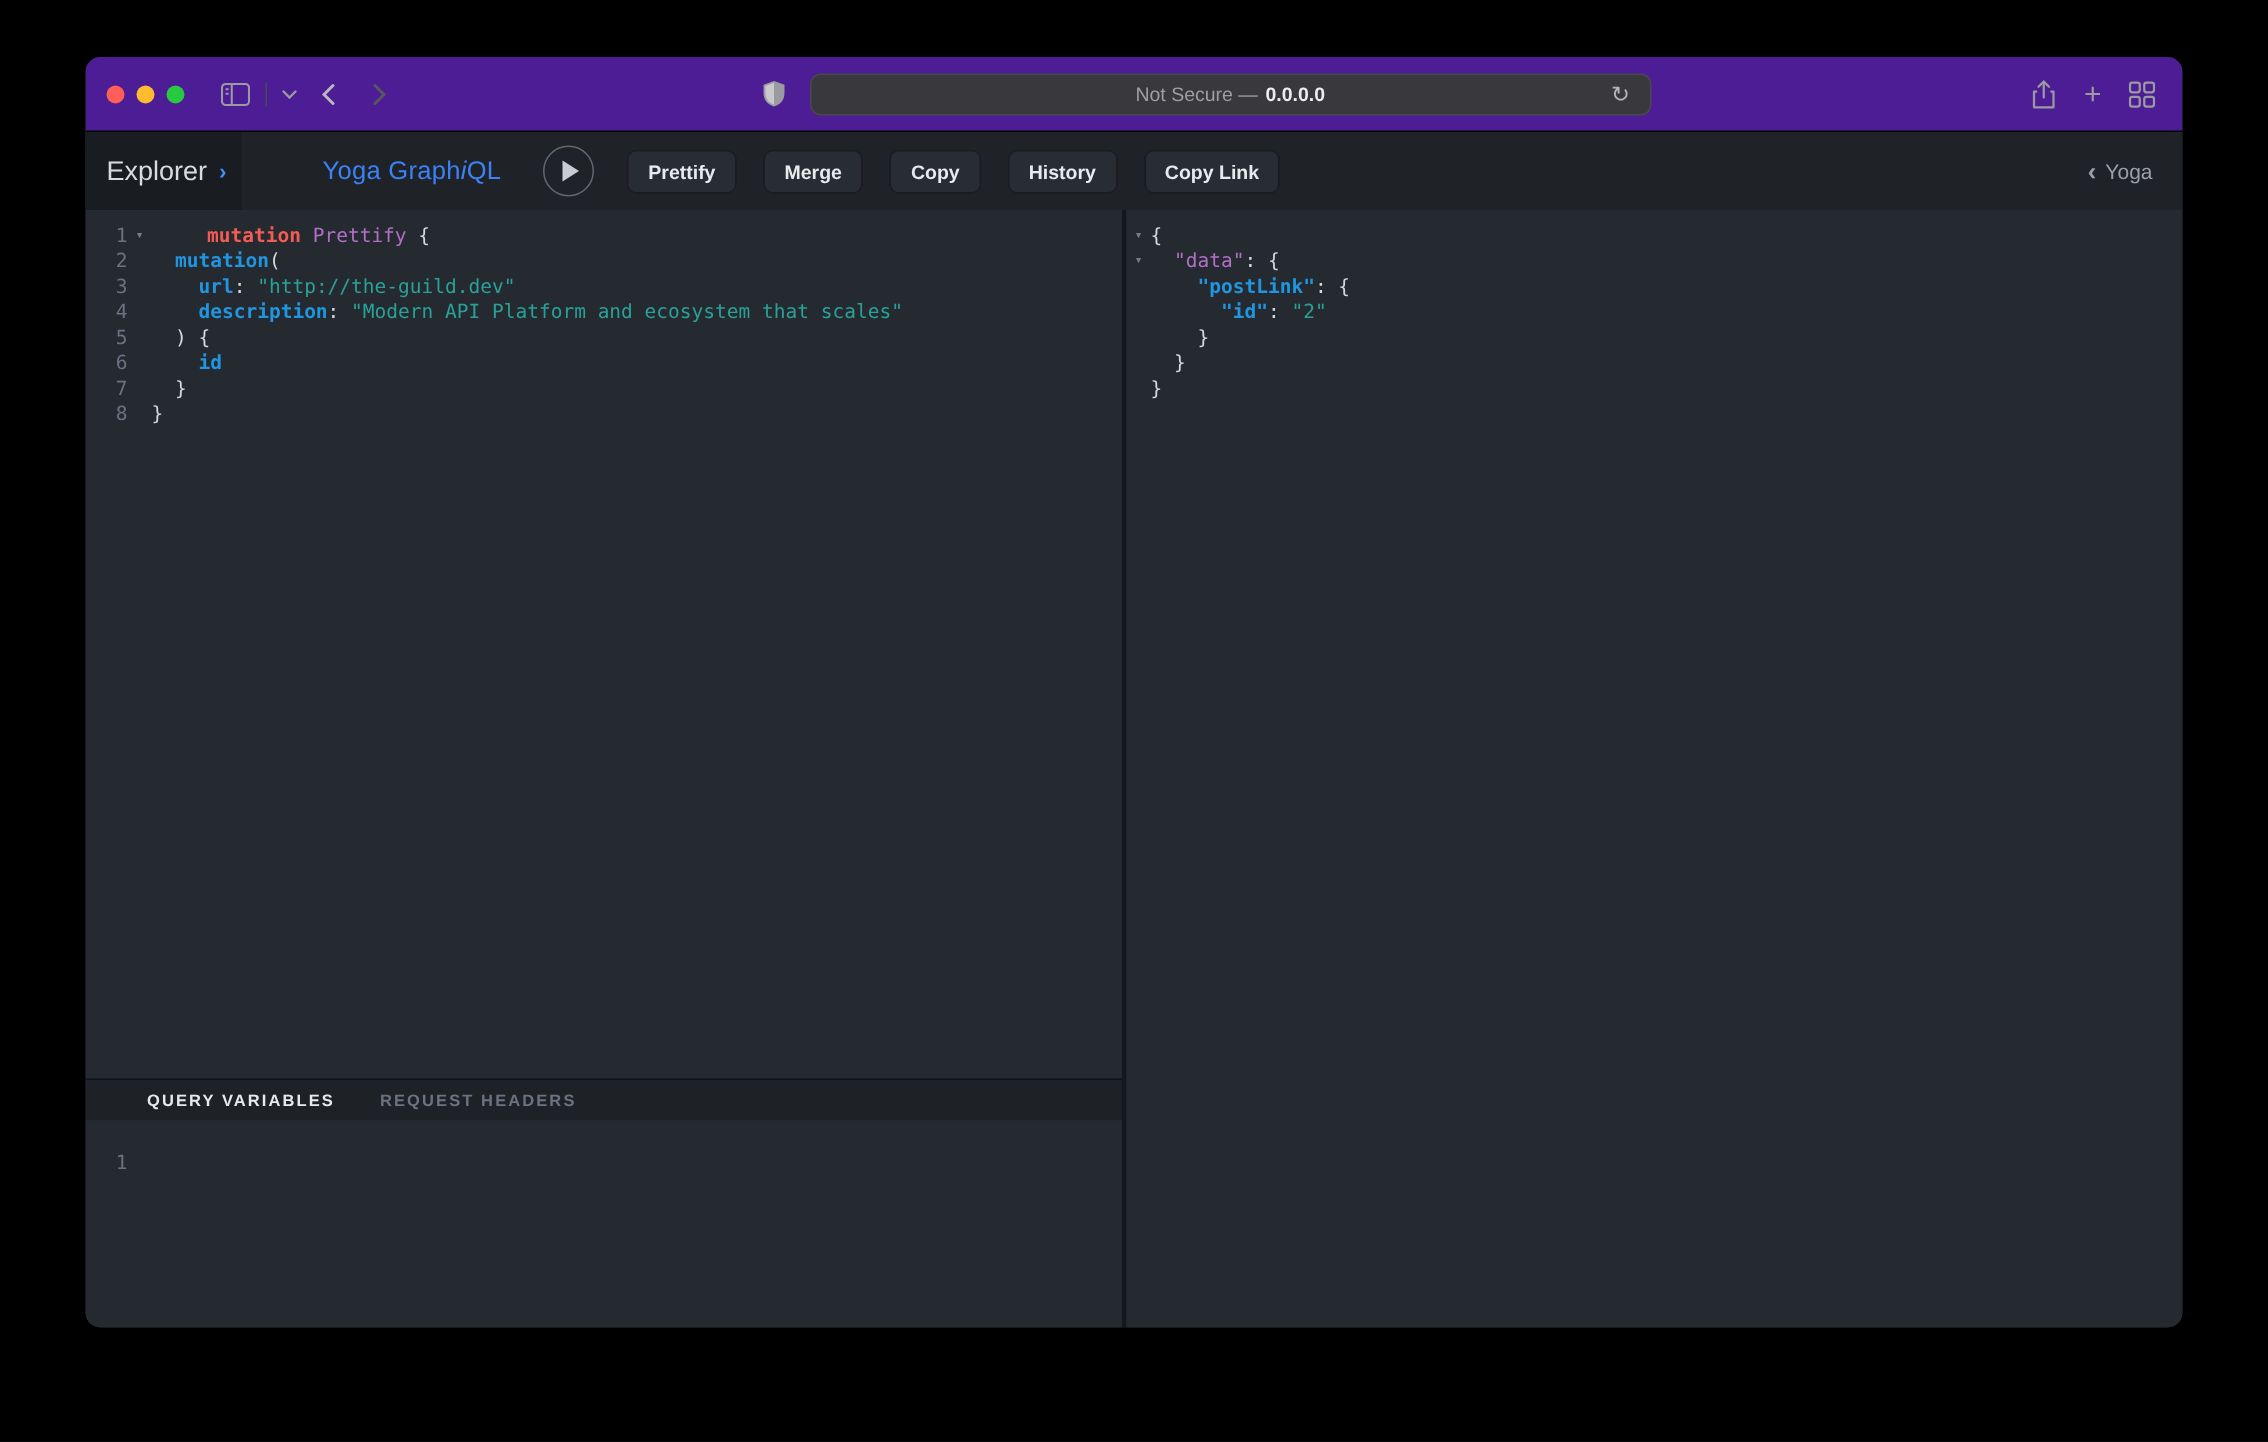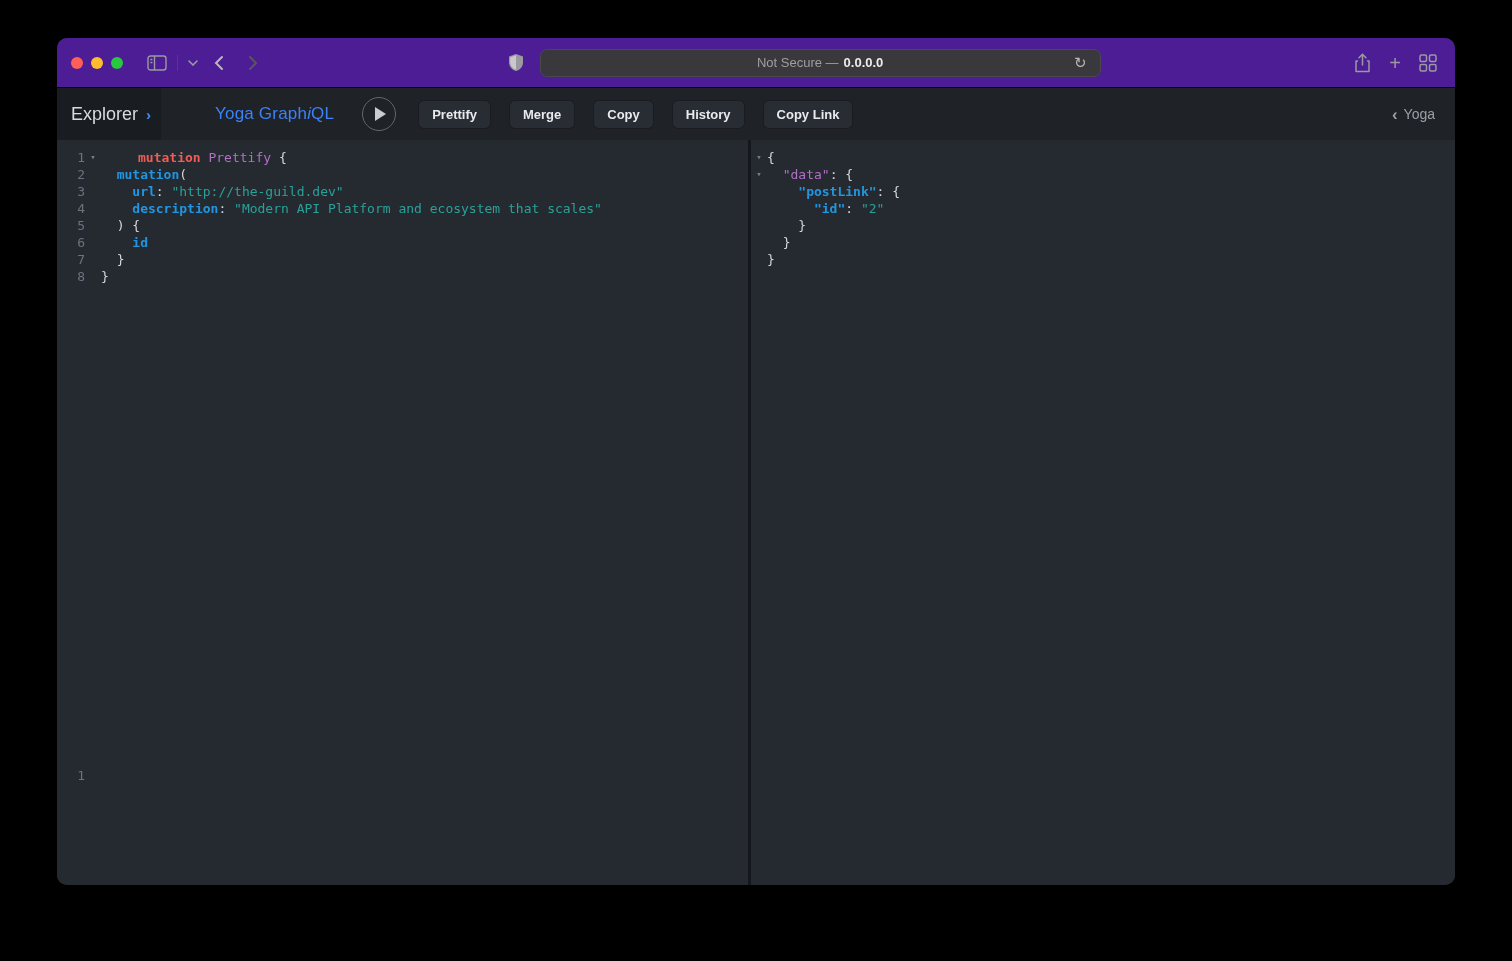--- a/index.html
+++ b/index.html
@@ -198,20 +198,24 @@
       <div class="editor query-ed">
           <div class="cm-line"><span class="cm-gutter">1</span><span class="cm-fold">▾</span><span class="cm-code"><span class="tok-kw">mutation</span><span class="tok-plain"> </span><span class="tok-def">Prettify</span><span class="tok-plain"> </span><span class="tok-punc">{</span></span></div>
           <div class="cm-line"><span class="cm-gutter">2</span><span class="cm-fold"></span><span class="cm-code"><span class="tok-plain">  </span><span class="tok-prop">mutation</span><span class="tok-punc">(</span></span></div>
           <div class="cm-line"><span class="cm-gutter">3</span><span class="cm-fold"></span><span class="cm-code"><span class="tok-plain">    </span><span class="tok-prop">url</span><span class="tok-punc">:</span><span class="tok-plain"> </span><span class="tok-str">"http://the-guild.dev"</span></span></div>
           <div class="cm-line"><span class="cm-gutter">4</span><span class="cm-fold"></span><span class="cm-code"><span class="tok-plain">    </span><span class="tok-prop">description</span><span class="tok-punc">:</span><span class="tok-plain"> </span><span class="tok-str">"Modern API Platform and ecosystem that scales"</span></span></div>
           <div class="cm-line"><span class="cm-gutter">5</span><span class="cm-fold"></span><span class="cm-code"><span class="tok-plain">  </span><span class="tok-punc">) {</span></span></div>
           <div class="cm-line"><span class="cm-gutter">6</span><span class="cm-fold"></span><span class="cm-code"><span class="tok-plain">    </span><span class="tok-prop">id</span></span></div>
           <div class="cm-line"><span class="cm-gutter">7</span><span class="cm-fold"></span><span class="cm-code"><span class="tok-plain">  </span><span class="tok-punc">}</span></span></div>
           <div class="cm-line"><span class="cm-gutter">8</span><span class="cm-fold"></span><span class="cm-code"><span class="tok-punc">}</span></span></div>
         </div>
+      <div class="tabbar">
+        <span class="tab active">QUERY VARIABLES</span>
+        <span class="tab">REQUEST HEADERS</span>
+      </div>
       <div class="editor vars-ed">
           <div class="cm-line"><span class="cm-gutter">1</span><span class="cm-fold"></span><span class="cm-code"></span></div>
         </div>
     </div>
 
     <div class="divider"></div>
 
     <div class="right-pane">
       <div class="editor result-ed">
           <div class="cm-line"><span class="cm-fold">▾</span><span class="cm-code"><span class="tok-punc">{</span></span></div>

